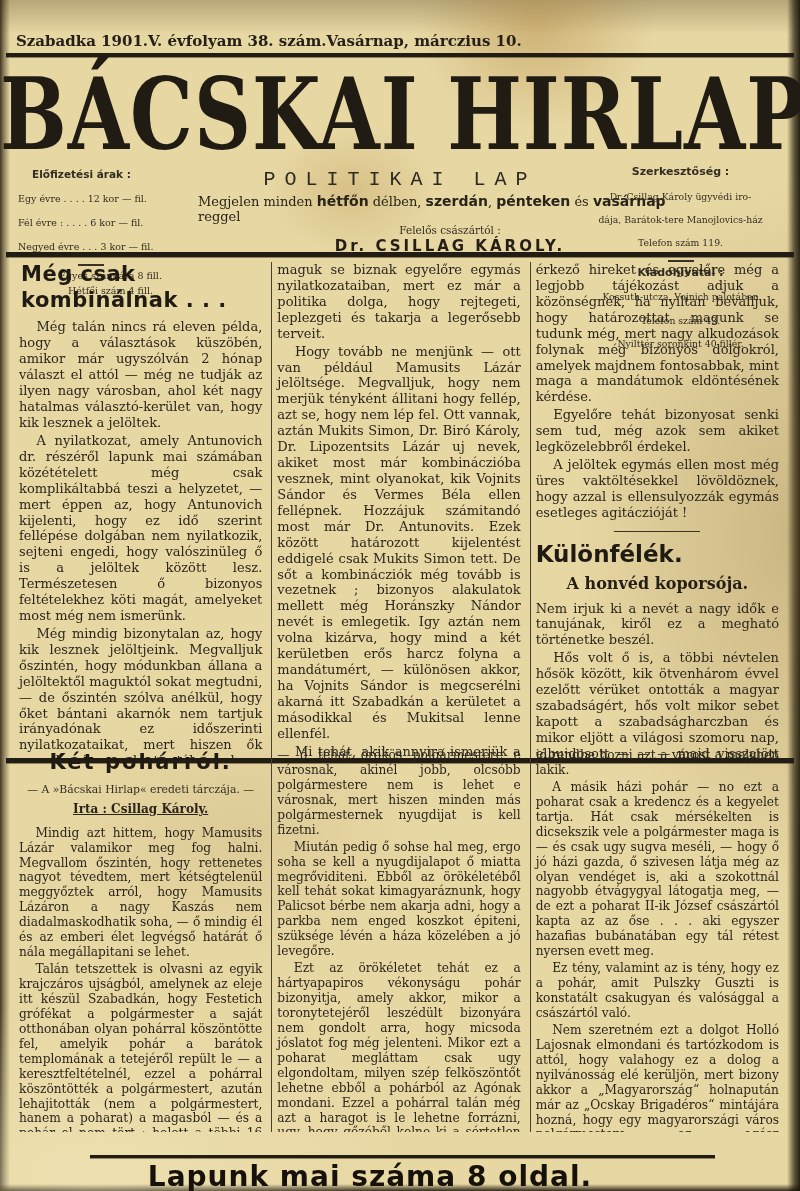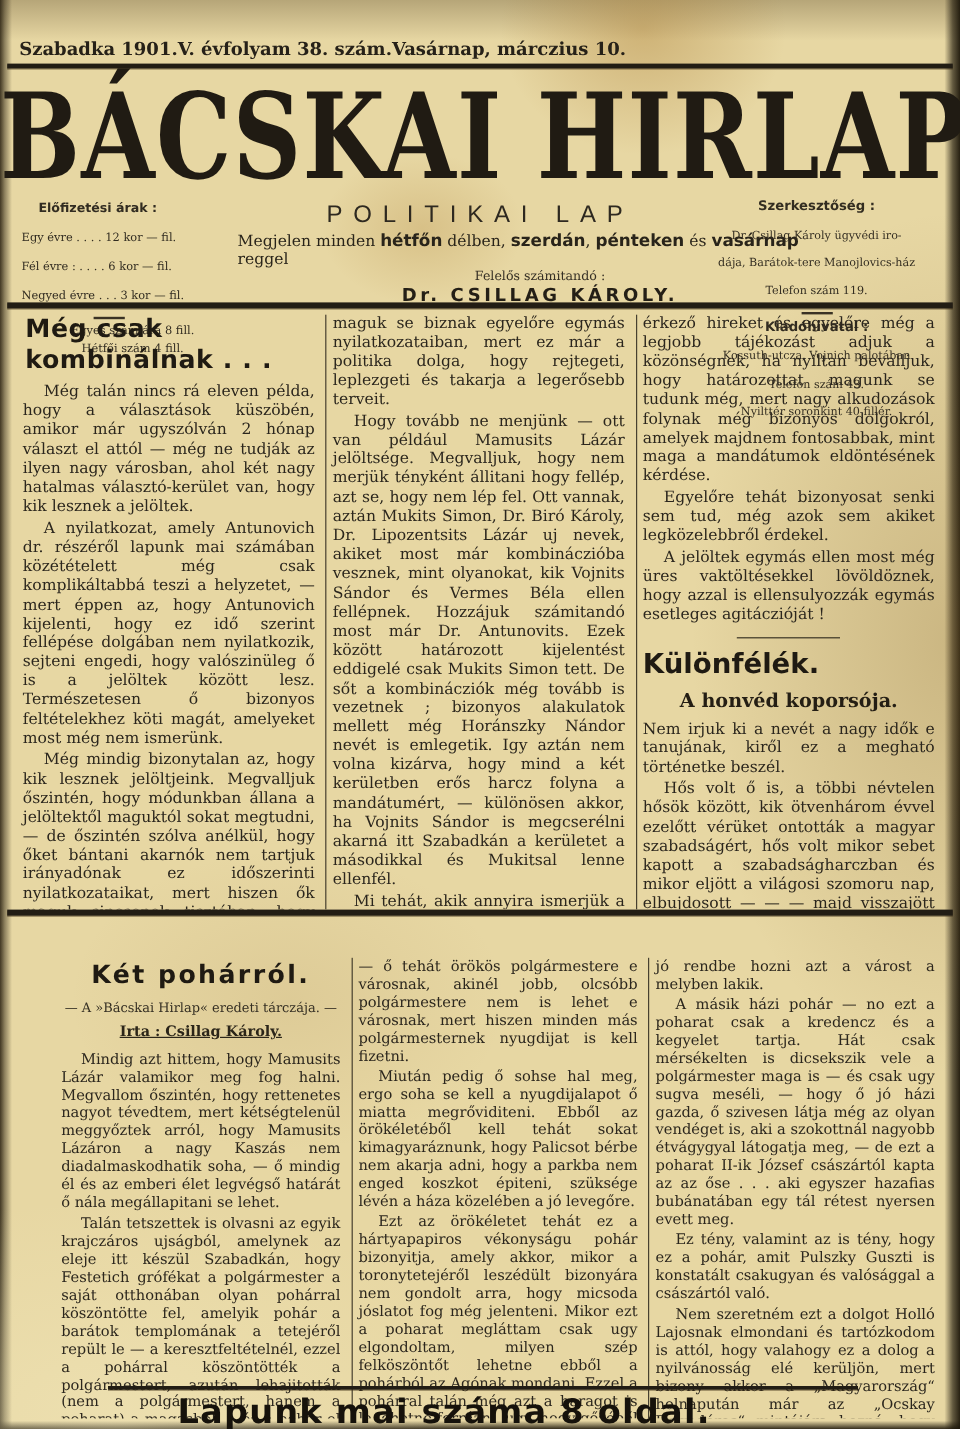--- a/index.html
+++ b/index.html
@@ -26,39 +26,39 @@
   .rule{background:#221d14;box-shadow:0 1px 0 rgba(60,45,20,.5);}
   
   .dateline{top:32px;left:16px;right:16px;display:flex;justify-content:flex-start;
     font-weight:bold;font-size:15px;color:#262118;}
   
   .masthead{top:56px;left:0;right:0;text-align:center;
     font-family:"DejaVu Serif", serif;font-weight:bold;font-size:79px;
     letter-spacing:1px;white-space:nowrap;color:#201b13;
     transform:scaleY(1.25);transform-origin:top center;}
   .subtitle{top:168px;left:0;right:0;text-align:center;
-    font-family:Liberation Sans, sans-serif;font-size:20px;letter-spacing:9px;color:#2e2920;}
+    font-family:Liberation Mono, monospace;font-size:20px;letter-spacing:9px;color:#2e2920;}
   
   .info-left{top:166px;left:18px;width:185px;font-size:9.5px;line-height:1.55;color:#322c21;}
   .info-left .hd{font-family:"DejaVu Sans", sans-serif;font-weight:bold;font-size:10.5px;margin:0 0 4px 14px;}
   .info-left .ln{white-space:nowrap;}
   .mini-rule{width:26px;border-top:2px solid #3a3224;margin:3px 0 3px 60px;}
   .info-left .cpy{text-align:center;margin-top:0;font-weight:normal;font-size:9.5px;}
   .schedule{top:193px;left:198px;width:505px;font-size:13px;color:#29241a;}
   .schedule b{font-family:"DejaVu Sans", sans-serif;font-size:14px;}
   .editor-label{top:224px;left:300px;width:300px;text-align:center;font-size:10.5px;color:#352f24;}
   .editor-name{top:237px;left:280px;width:340px;text-align:center;
     font-family:"DejaVu Sans", sans-serif;font-weight:bold;font-size:15px;letter-spacing:3px;color:#241f16;}
   .info-right{top:164px;left:578px;width:205px;text-align:center;font-size:9.3px;line-height:1.5;color:#332d21;}
   .info-right .hd{font-family:"DejaVu Sans", sans-serif;font-weight:bold;font-size:11px;}
   .info-right .mini-rule{margin:3px auto;}
   
   .band{display:flex;left:14px;right:12px;overflow:hidden;}
   .band-upper{top:262px;height:496px;}
-  .band-lower{top:798px;height:384px;margin-left:32px;}
+  .band-lower{top:748px;height:384px;}
   .col{width:251px;padding:0 9px 0 5px;overflow:hidden;text-align:justify;}
   .col + .col{border-left:1px solid #47402f;}
   .band-upper .col{font-size:13px;line-height:1.225;}
   .band-lower .col{font-size:12.2px;line-height:1.225;}
   .col p{margin:0 0 2px 0;text-indent:1.35em;}
   .col.cont > div > p:first-child{text-indent:0;}
   .lead-title{font-family:"DejaVu Sans", sans-serif;font-weight:bold;font-size:21px;
     text-indent:0;text-align:left;margin:0 0 6px 2px;letter-spacing:0.5px;color:#1f1a12;}
   .sect-divider{width:86px;border-top:1.5px solid #3a3324;margin:10px auto 8px auto;}
   .misc-heading{font-family:"DejaVu Sans", sans-serif;font-weight:bold;font-size:23px;
@@ -98,21 +98,21 @@
         <p class="ln">Egy évre .  .  .  .  12 kor — fil.</p>
         <p class="ln">Fél évre :  .  .  .  .  6 kor — fil.</p>
         <p class="ln">Negyed évre  .  .  .  3 kor — fil.</p>
       </div>
     <div class="mini-rule"></div>
     <div class="cpy">Egyes szám ára 8 fill.</div>
     <div class="cpy">Hétfői szám 4 fill.</div>
   </div>
 
   <div class="abs schedule"><span>Megjelen minden </span><b>hétfőn</b><span> délben, </span><b>szerdán</b><span>, </span><b>pénteken</b><span> és </span><b>vasárnap</b><span> reggel</span></div>
-  <div class="abs editor-label">Felelős számitandó :</div>
+  <div class="abs editor-label">Felelős császártól :</div>
   <div class="abs editor-name">Dr. CSILLAG KÁROLY.</div>
 
   <div class="abs info-right">
     <div class="hd">Szerkesztőség :</div>
     <div>
         <p class="ln">Dr. Csillag Károly ügyvédi iro-</p>
         <p class="ln">dája, Barátok-tere Manojlovics-ház</p>
         <p class="ln">Telefon szám 119.</p>
       </div>
     <div class="mini-rule"></div>

